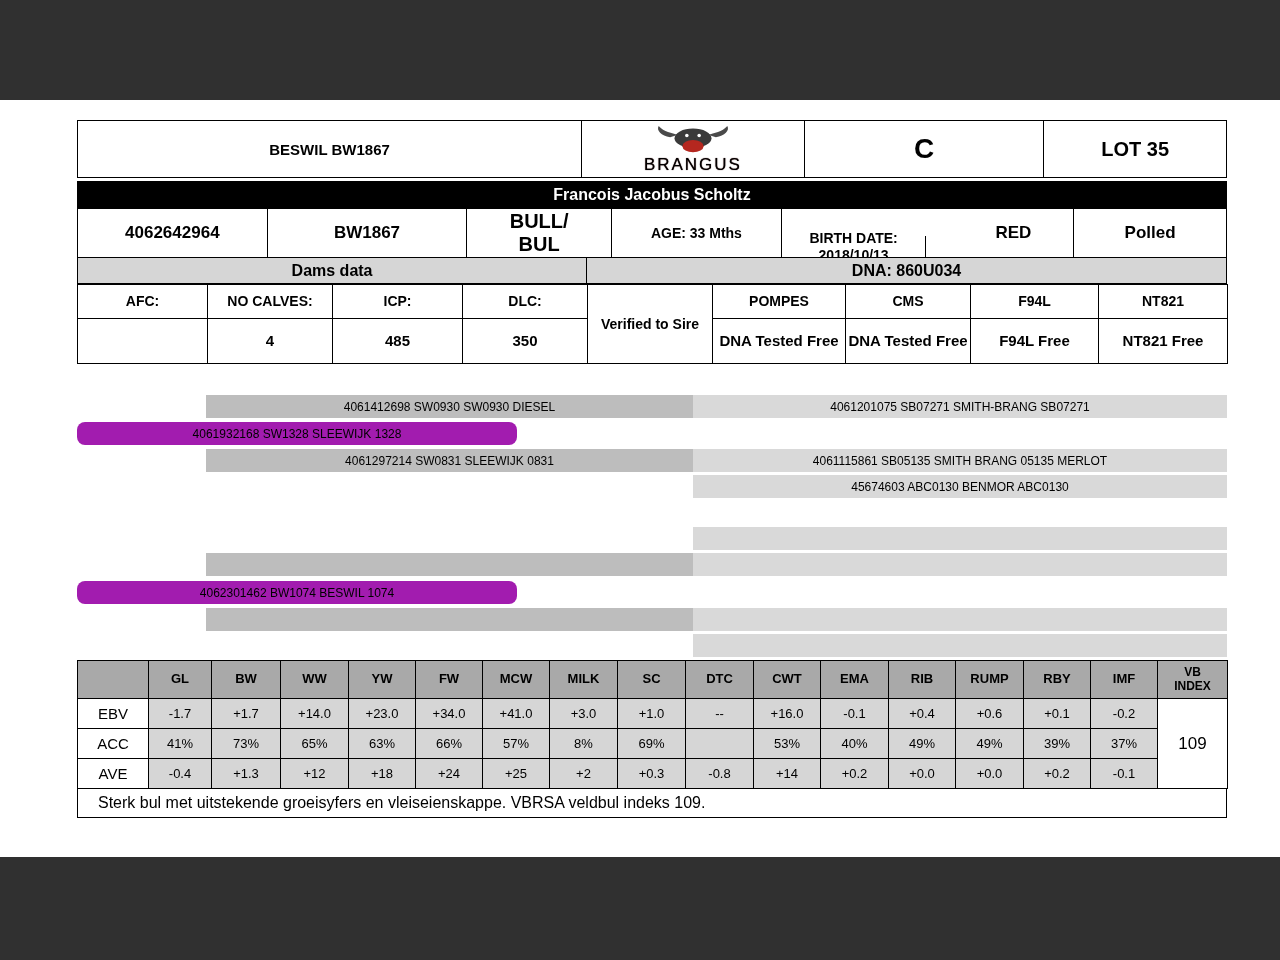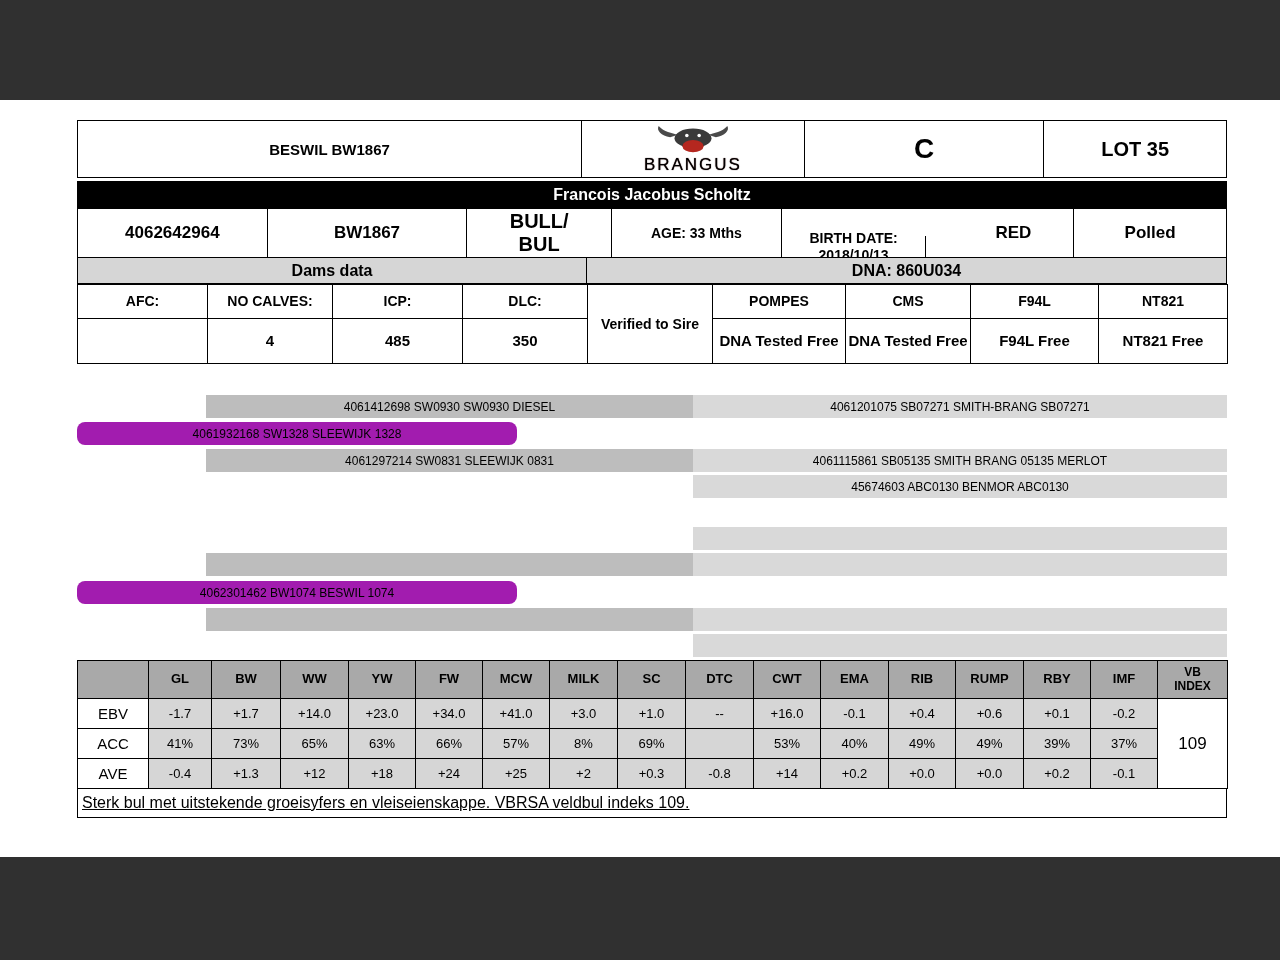--- a/index.html
+++ b/index.html
@@ -67,21 +67,21 @@
   table.ebv { border-collapse:collapse; table-layout:fixed; width:1150px; }
   table.ebv td { border:1px solid #000; text-align:center; vertical-align:middle; overflow:hidden; }
   table.ebv td.gh  { background:#a9a9a9; font-weight:bold; font-size:13px; height:38px; line-height:1.1; }
   table.ebv td.vbh { padding:0 12px; font-size:12px; }
   table.ebv td.lab { background:#fff; font-size:15px; height:30px; }
   table.ebv td.v   { background:#d6d6d6; font-size:13px; }
   table.ebv td.vbv { background:#fff; font-size:17px; }
 
   
   .note { border:1px solid #000; border-top:none; height:29px; display:flex; align-items:center;
-          padding-left:4px; font-size:16px; background:#fff;text-decoration:underline; }
+          padding-left:20px; font-size:16px; background:#fff; }
 
   
   .partial { margin-top:41px; height:12px; display:flex; border:1px solid #000; background:#fff; }
   .partial .pc { border-right:1px solid #000; }
   .partial .pc:last-child { border-right:none; }
 </style>
 </head>
 <body>
 
 <div class="page">

